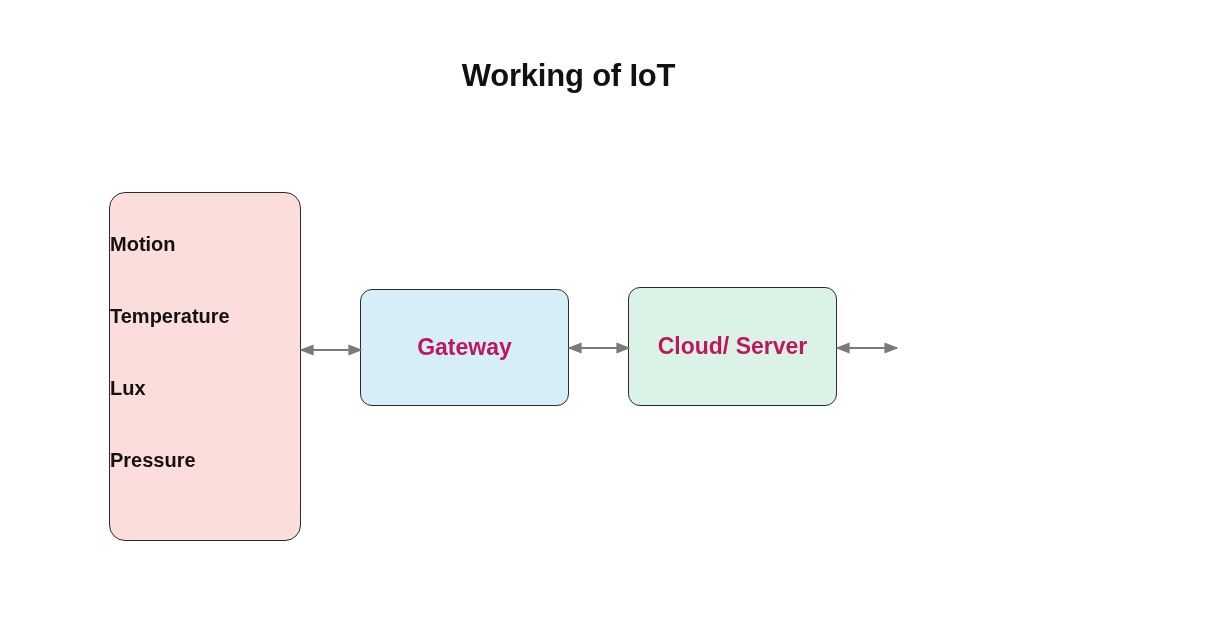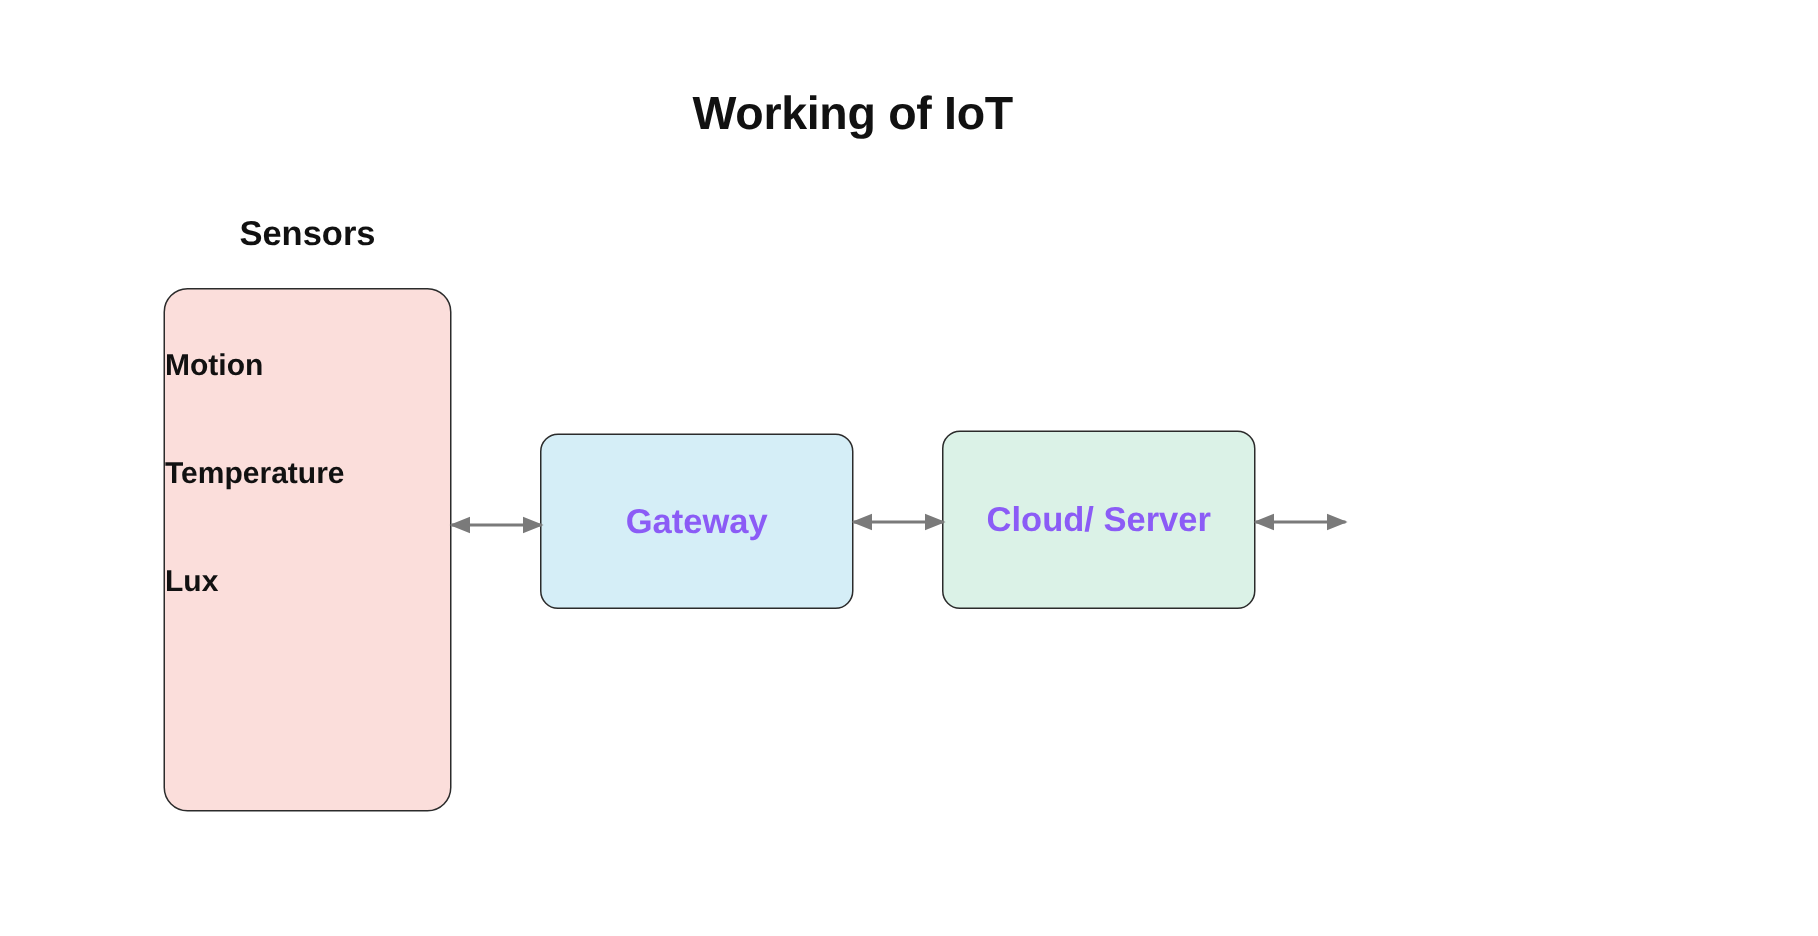--- a/index.html
+++ b/index.html
@@ -82,39 +82,39 @@
   #mobile-box {
     left: 896px;
     top: 289px;
     width: 208px;
     height: 117px;
     background: #f6f7d9;
   }
   .node-label {
     font-size: 23px;
     font-weight: bold;
-    color: #8b5cf6;
+    color: #be185d;
     white-space: nowrap;
     text-align: center;
   }
   .connector { position: absolute; }
 </style>
 </head>
 <body>
 
 <div id="canvas">
 
   <div id="diagram-title">Working of IoT</div>
 
-  <div id="sensors-label">Sensors</div>
 
   <div class="node" id="sensors-box">
     <div class="sensor-item">Motion</div>
     <div class="sensor-item">Temperature</div>
     <div class="sensor-item">Lux</div>
+    <div class="sensor-item">Pressure</div>
   </div>
 
   <div class="node" id="gateway-box">
     <span class="node-label">Gateway</span>
   </div>
 
   <div class="node" id="cloud-box">
     <span class="node-label">Cloud/ Server</span>
   </div>
 

